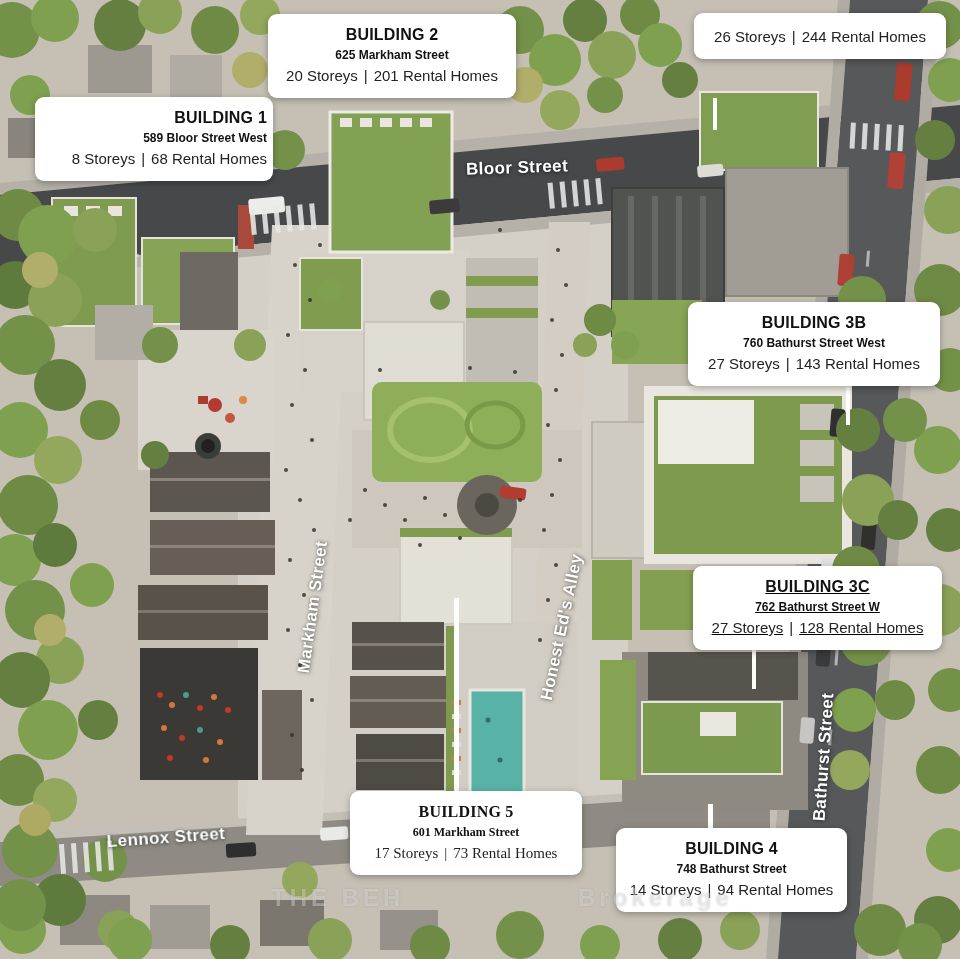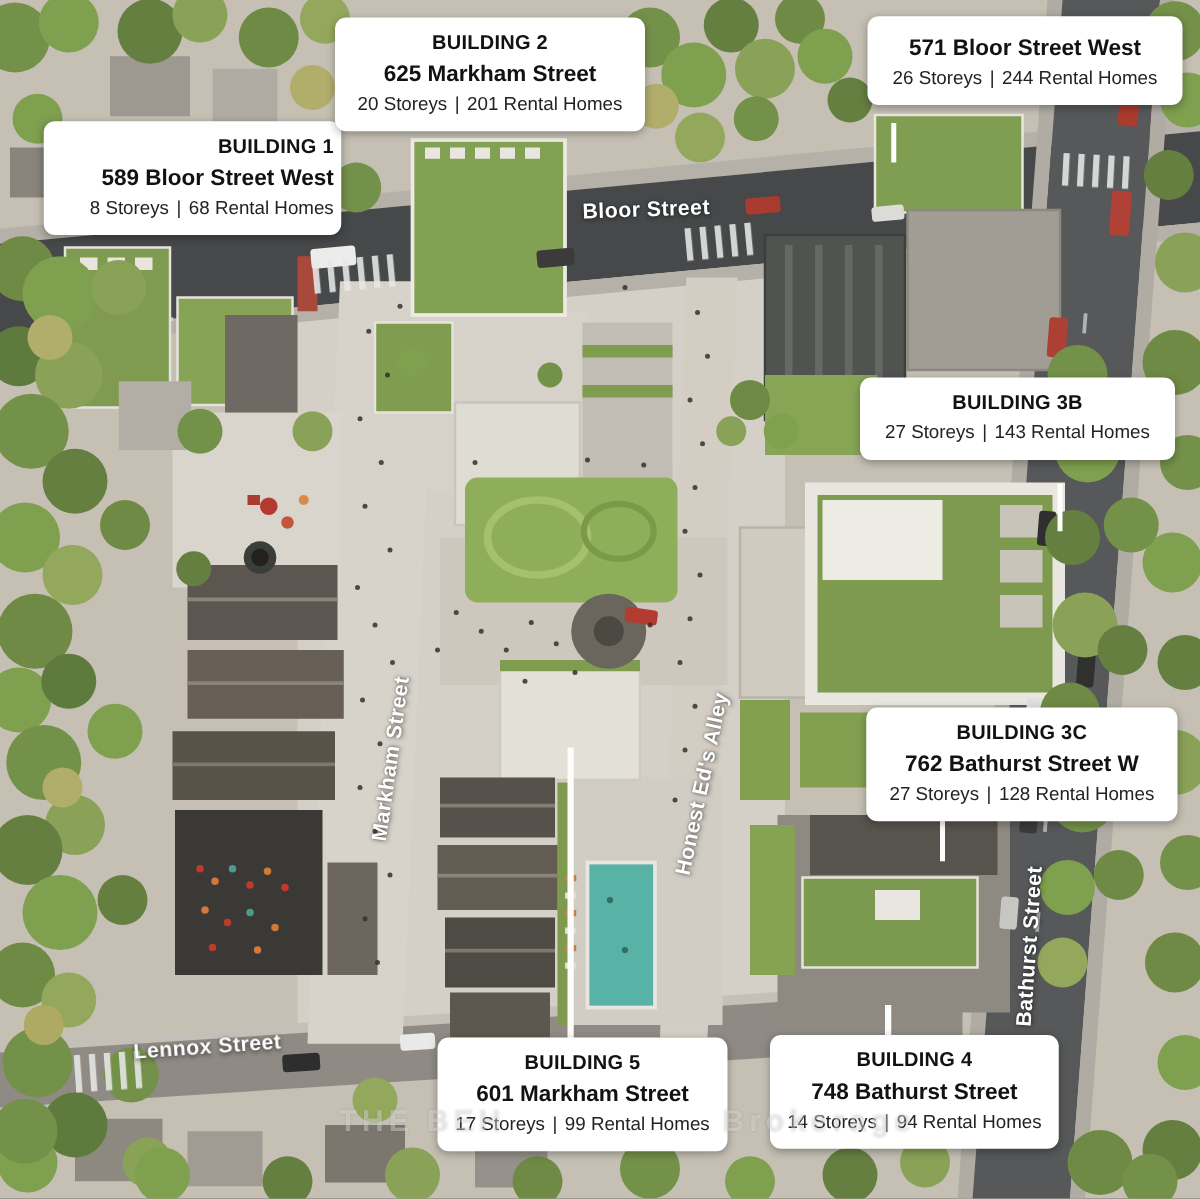--- a/index.html
+++ b/index.html
@@ -6,21 +6,21 @@
   #stage{
     position:relative;width:960px;height:959px;overflow:hidden;
     font-family:"Liberation Sans",sans-serif;background:#c6c0b4;
   }
   #scene{position:absolute;left:0;top:0;z-index:1;}
   .callout{
     position:absolute;z-index:3;background:#ffffff;border-radius:9px;
     box-shadow:0 2px 7px rgba(0,0,0,.30);padding:11px 6px 12px;text-align:center;
   }
   .c-title{font-size:16px;font-weight:700;color:#121212;letter-spacing:.2px;line-height:1.25;}
-  .c-addr{font-size:18px;font-weight:700;color:#121212;margin-top:3px;line-height:1.25;}
+  .c-addr{font-size:12px;font-weight:700;color:#121212;margin-top:3px;line-height:1.25;}
   .c-stats{font-size:15px;font-weight:400;color:#232323;margin-top:4px;line-height:1.25;}
   .c-stats .sep{margin:0 6px;}
   .street-label{
     position:absolute;z-index:2;color:#fff;font-weight:700;font-size:17px;
     letter-spacing:.4px;white-space:nowrap;
     text-shadow:0 1px 4px rgba(0,0,0,.55), 0 0 2px rgba(0,0,0,.35);
   }
   .rot{transform:translate(-50%,-50%) rotate(var(--a));}
   .watermark{
     position:absolute;z-index:5;color:rgba(255,255,255,.34);font-weight:700;
@@ -461,39 +461,39 @@
     <div class="c-stats"><span>8 Storeys</span><span class="sep">|</span><span>68 Rental Homes</span></div>
   </div>
 
   <div class="callout" style="left:268px;top:14px;width:236px;">
     <div class="c-title">BUILDING 2</div>
     <div class="c-addr">625 Markham Street</div>
     <div class="c-stats"><span>20 Storeys</span><span class="sep">|</span><span>201 Rental Homes</span></div>
   </div>
 
   <div class="callout" style="left:694px;top:13px;width:240px;">
-    <div class="c-addr">571 Bloor Street West</div>
     <div class="c-stats"><span>26 Storeys</span><span class="sep">|</span><span>244 Rental Homes</span></div>
   </div>
 
   <div class="callout" style="left:688px;top:302px;width:240px;">
     <div class="c-title">BUILDING 3B</div>
+    <div class="c-addr">760 Bathurst Street West</div>
     <div class="c-stats"><span>27 Storeys</span><span class="sep">|</span><span>143 Rental Homes</span></div>
   </div>
 
-  <div class="callout" style="left:693px;top:566px;width:237px;">
+  <div class="callout" style="left:693px;top:566px;width:237px;text-decoration:underline;">
     <div class="c-title">BUILDING 3C</div>
     <div class="c-addr">762 Bathurst Street W</div>
     <div class="c-stats"><span>27 Storeys</span><span class="sep">|</span><span>128 Rental Homes</span></div>
   </div>
 
-  <div class="callout" style="left:350px;top:830px;width:220px;">
+  <div class="callout" style="left:350px;top:791px;width:220px;font-family:Liberation Serif, serif;">
     <div class="c-title">BUILDING 5</div>
     <div class="c-addr">601 Markham Street</div>
-    <div class="c-stats"><span>17 Storeys</span><span class="sep">|</span><span>99 Rental Homes</span></div>
+    <div class="c-stats"><span>17 Storeys</span><span class="sep">|</span><span>73 Rental Homes</span></div>
   </div>
 
   <div class="callout" style="left:616px;top:828px;width:219px;">
     <div class="c-title">BUILDING 4</div>
     <div class="c-addr">748 Bathurst Street</div>
     <div class="c-stats"><span>14 Storeys</span><span class="sep">|</span><span>94 Rental Homes</span></div>
   </div>
 
   <div class="watermark" style="left:271px;top:884px;">THE BEH</div>
   <div class="watermark" style="left:578px;top:884px;">Brokerage</div>

